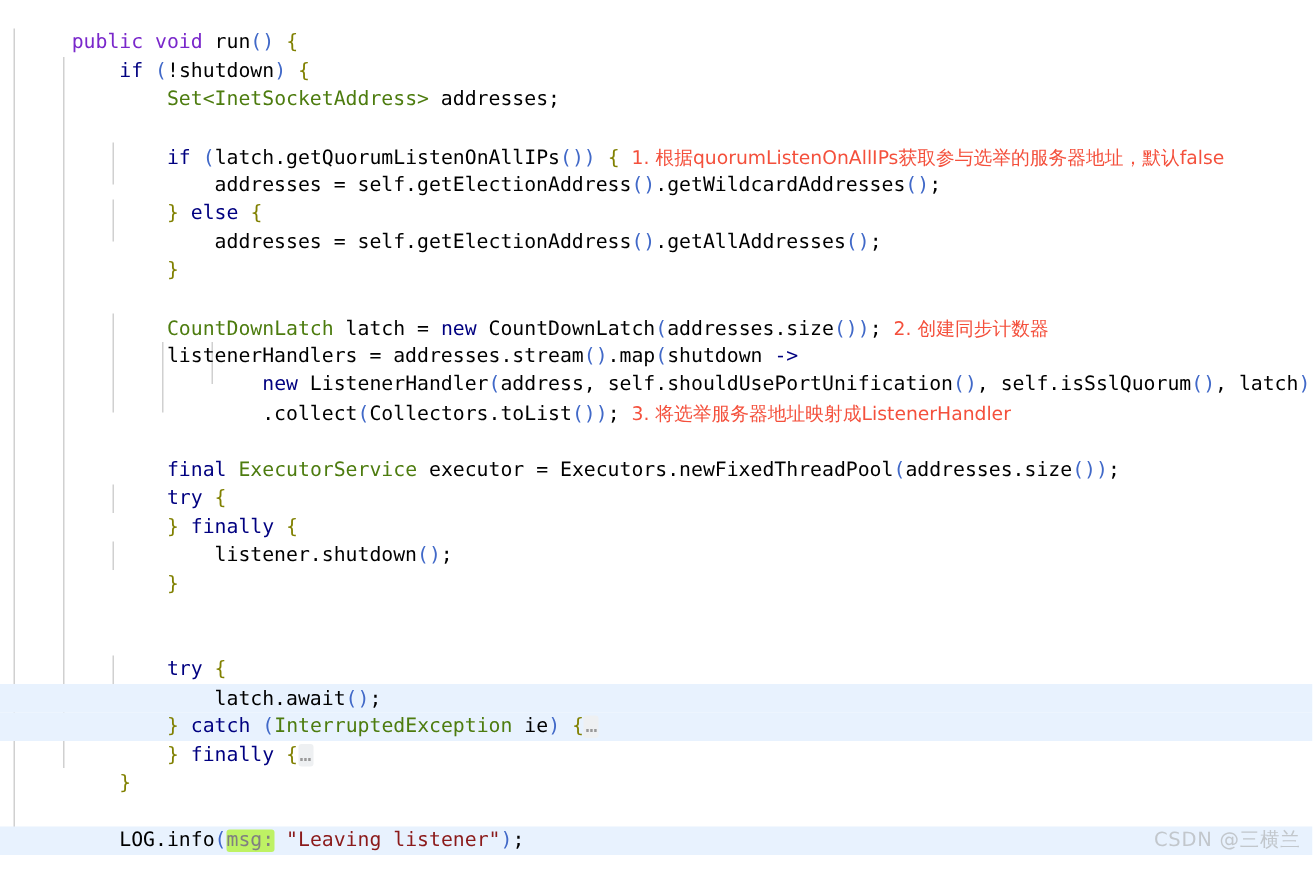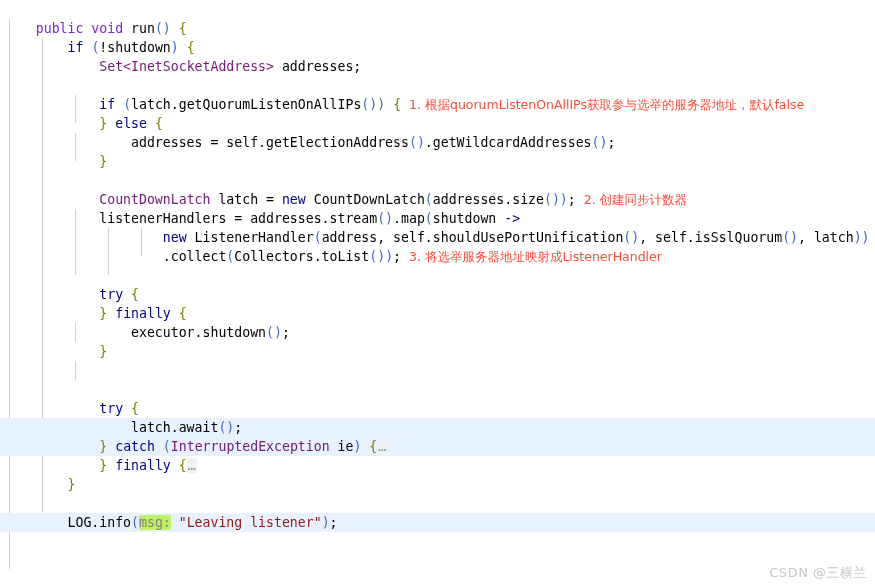--- a/index.html
+++ b/index.html
@@ -21,21 +21,21 @@
     background: #ffffff;
     font-size: 13.2px;
     line-height: 19px;
   }
 
   .code-line {
     position: relative;
     height: 19px;
     line-height: 19px;
     white-space: pre;
-    padding-left: 4px;
+    padding-left: 16px;
     font-size: 13.2px;
     letter-spacing: 0px;
     color: #000000;
   }
   .code-line.hl {
     background: #e8f2fe;
   }
 
   .line-text {
     position: relative;
@@ -54,33 +54,33 @@
   }
   .guide {
     position: absolute;
     width: 1px;
     background: #d0d0d0;
   }
 
   
   .kw      { color: #000080; font-weight: normal; }
   .kwp     { color: #7a28cb; }
-  .cls     { color: #701a75; }
+  .cls     { color: #4d7c0f; }
   .str     { color: #8b1a1a; }
   .brace   { color: #808000; }
   .paren   { color: #4169c8; }
   .plain   { color: #000000; }
   .hint    { color: #808080; background: #bef264; border-radius: 2px; }
   .fold    { color: #999999; background: #eef0f2; border-radius: 2px; padding: 0 1px; }
   .note    { color: #f4503c; font-family: "DejaVu Sans", "Liberation Sans", sans-serif; font-size: 12.5px; }
 
   .watermark {
     position: absolute;
     right: 8px;
-    bottom: 6px;
+    bottom: 18px;
     color: #c2c7cc;
     font-family: "DejaVu Sans", "Liberation Sans", sans-serif;
     font-size: 13px;
     z-index: 5;
     letter-spacing: 0.5px;
   }
 </style>
 </head>
 <body>
 
@@ -111,27 +111,30 @@
     <span class="line-text"><span class="plain">        </span><span class="cls">Set&lt;InetSocketAddress&gt;</span><span class="plain"> addresses;</span></span>
   </div>
 
   <div class="code-line"><span class="line-text"> </span></div>
 
   <div class="code-line">
     <span class="line-text"><span class="plain">        </span><span class="kw">if</span> <span class="paren">(</span><span class="plain">latch.getQuorumListenOnAllIPs</span><span class="paren">()</span><span class="paren">)</span> <span class="brace">{</span> </span><span class="note">1. 根据quorumListenOnAllIPs获取参与选举的服务器地址，默认false</span>
   </div>
 
   <div class="code-line">
+    <span class="line-text"><span class="plain">            addresses = self.getElectionAddress</span><span class="paren">()</span><span class="plain">.getWildcardAddresses</span><span class="paren">()</span><span class="plain">;</span></span>
+  </div>
+
+  <div class="code-line">
     <span class="line-text"><span class="plain">        </span><span class="brace">}</span> <span class="kw">else</span> <span class="brace">{</span></span>
   </div>
 
   <div class="code-line">
-    <span class="line-text"><span class="plain">            addresses = self.getElectionAddress</span><span class="paren">()</span><span class="plain">.getWildcardAddresses</span><span class="paren">()</span><span class="plain">;</span></span>
-  </div>
-
+    <span class="line-text"><span class="plain">            addresses = self.getElectionAddress</span><span class="paren">()</span><span class="plain">.getAllAddresses</span><span class="paren">()</span><span class="plain">;</span></span>
+  </div>
 
   <div class="code-line">
     <span class="line-text"><span class="plain">        </span><span class="brace">}</span></span>
   </div>
 
   <div class="code-line"><span class="line-text"> </span></div>
 
   <div class="code-line">
     <span class="line-text"><span class="plain">        </span><span class="cls">CountDownLatch</span><span class="plain"> latch = </span><span class="kw">new</span><span class="plain"> CountDownLatch</span><span class="paren">(</span><span class="plain">addresses.size</span><span class="paren">()</span><span class="paren">)</span><span class="plain">; </span></span><span class="note">2. 创建同步计数器</span>
   </div>
@@ -143,32 +146,35 @@
   <div class="code-line">
     <span class="line-text"><span class="plain">                </span><span class="kw">new</span><span class="plain"> ListenerHandler</span><span class="paren">(</span><span class="plain">address, self.shouldUsePortUnification</span><span class="paren">()</span><span class="plain">, self.isSslQuorum</span><span class="paren">()</span><span class="plain">, latch</span><span class="paren">))</span></span>
   </div>
 
   <div class="code-line">
     <span class="line-text"><span class="plain">                .collect</span><span class="paren">(</span><span class="plain">Collectors.toList</span><span class="paren">()</span><span class="paren">)</span><span class="plain">; </span></span><span class="note">3. 将选举服务器地址映射成ListenerHandler</span>
   </div>
 
   <div class="code-line"><span class="line-text"> </span></div>
 
+  <div class="code-line">
+    <span class="line-text"><span class="plain">        </span><span class="kw">final</span><span class="plain"> </span><span class="cls">ExecutorService</span><span class="plain"> executor = Executors.newFixedThreadPool</span><span class="paren">(</span><span class="plain">addresses.size</span><span class="paren">()</span><span class="paren">)</span><span class="plain">;</span></span>
+  </div>
 
   <div class="code-line">
     <span class="line-text"><span class="plain">        </span><span class="kw">try</span> <span class="brace">{</span></span>
   </div>
 
 
   <div class="code-line">
     <span class="line-text"><span class="plain">        </span><span class="brace">}</span> <span class="kw">finally</span> <span class="brace">{</span></span>
   </div>
 
   <div class="code-line">
-    <span class="line-text"><span class="plain">            executor.shutdown</span><span class="paren">()</span><span class="plain">;</span></span>
+    <span class="line-text"><span class="plain">            listener.shutdown</span><span class="paren">()</span><span class="plain">;</span></span>
   </div>
 
   <div class="code-line">
     <span class="line-text"><span class="plain">        </span><span class="brace">}</span></span>
   </div>
 
   <div class="code-line"><span class="line-text"> </span></div>
 
   <div class="code-line"><span class="line-text"> </span></div>
 

